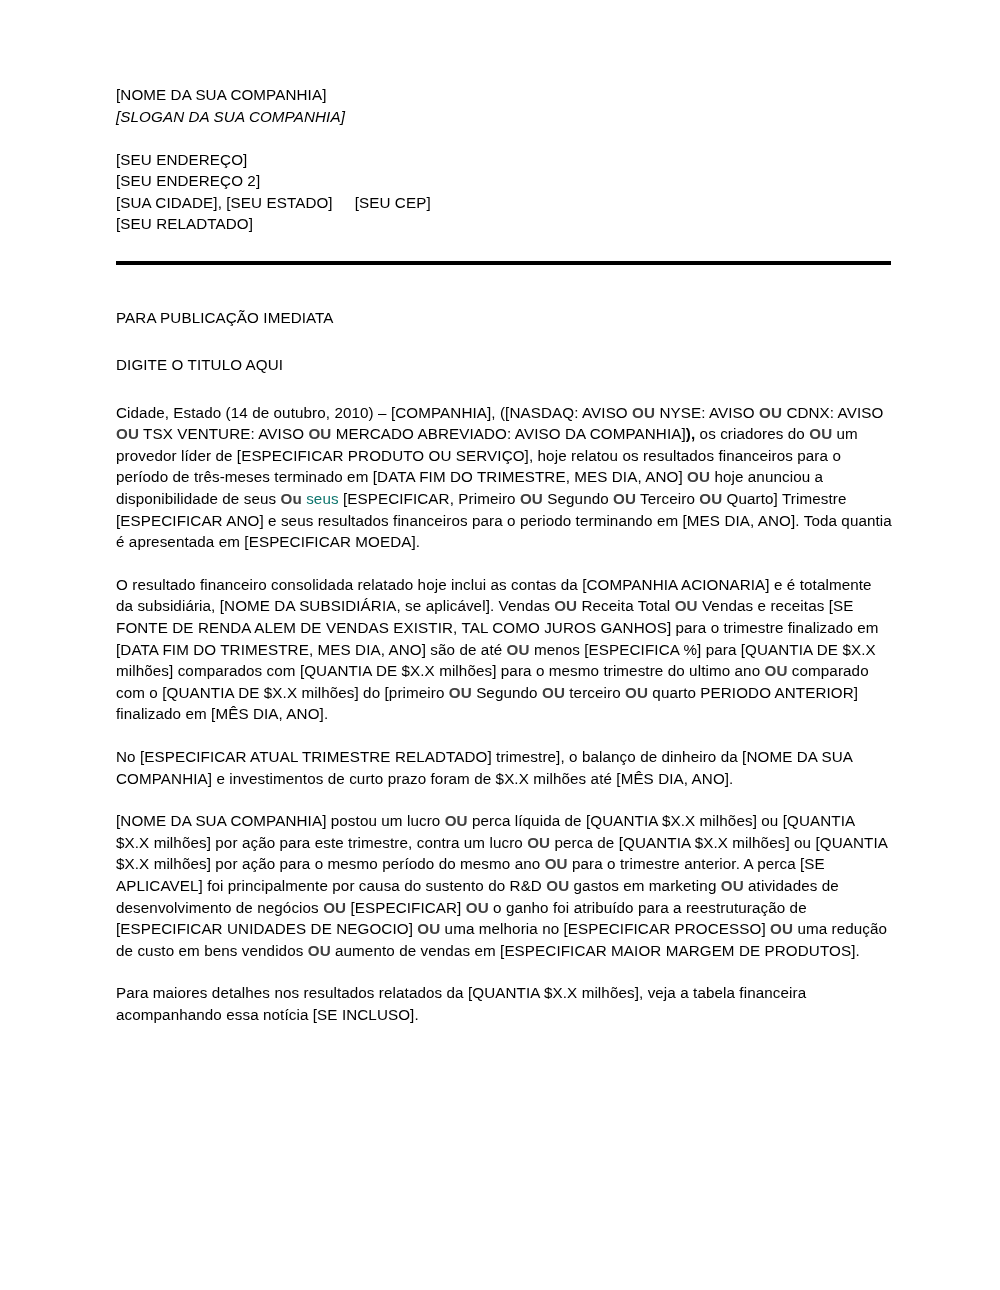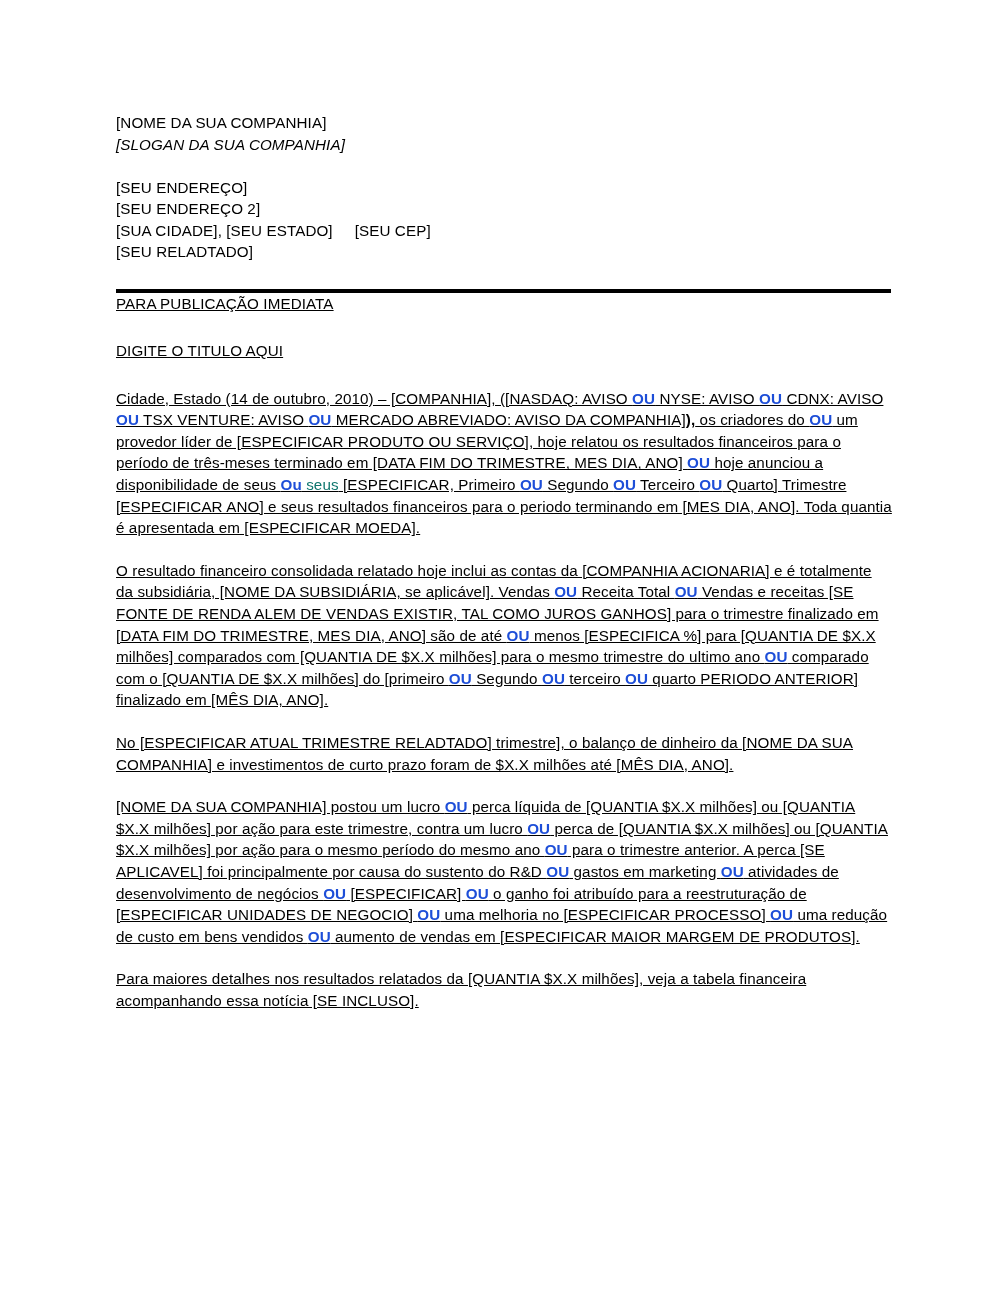--- a/index.html
+++ b/index.html
@@ -13,59 +13,59 @@
     font-family: "Liberation Sans", sans-serif;
     color: #000000;
     overflow: hidden;
   }
   .page {
     position: relative;
     width: 1000px;
     height: 1092px;
     background: #ffffff;
     box-sizing: border-box;
-    padding: 112px 108px 0 116px;
+    padding: 84px 108px 0 116px;
   }
   .letterhead {
     font-size: 15.2px;
     line-height: 21.5px;
     letter-spacing: 0.1px;
   }
   .letterhead .slogan {
     font-style: italic;
   }
   .spacer-block {
     height: 21.5px;
   }
   .rule {
     margin-top: 26px;
     margin-left: 0px;
     width: 775px;
     height: 4px;
     background: #000000;
   }
   .body-area {
+    margin-top: 42px;
     font-size: 15.2px;
     line-height: 21.6px;
     letter-spacing: 0.1px;
-    text-decoration: underline;
   }
   .lead-line {
     margin: 0 0 26px 0;
   }
   .para {
     margin: 0 0 21px 0;
     max-width: 776px;
     text-align: left;
   }
   .para.p-first {
     margin-top: 26px;
   }
   .ou {
-    color: #1d4ed8;
+    color: #404040;
     font-weight: bold;
   }
   .ou-plain {
     color: #0f766e;
     font-weight: normal;
   }
   .bold {
     font-weight: bold;
   }
   .gap-sm { display: inline-block; width: 22px; }

